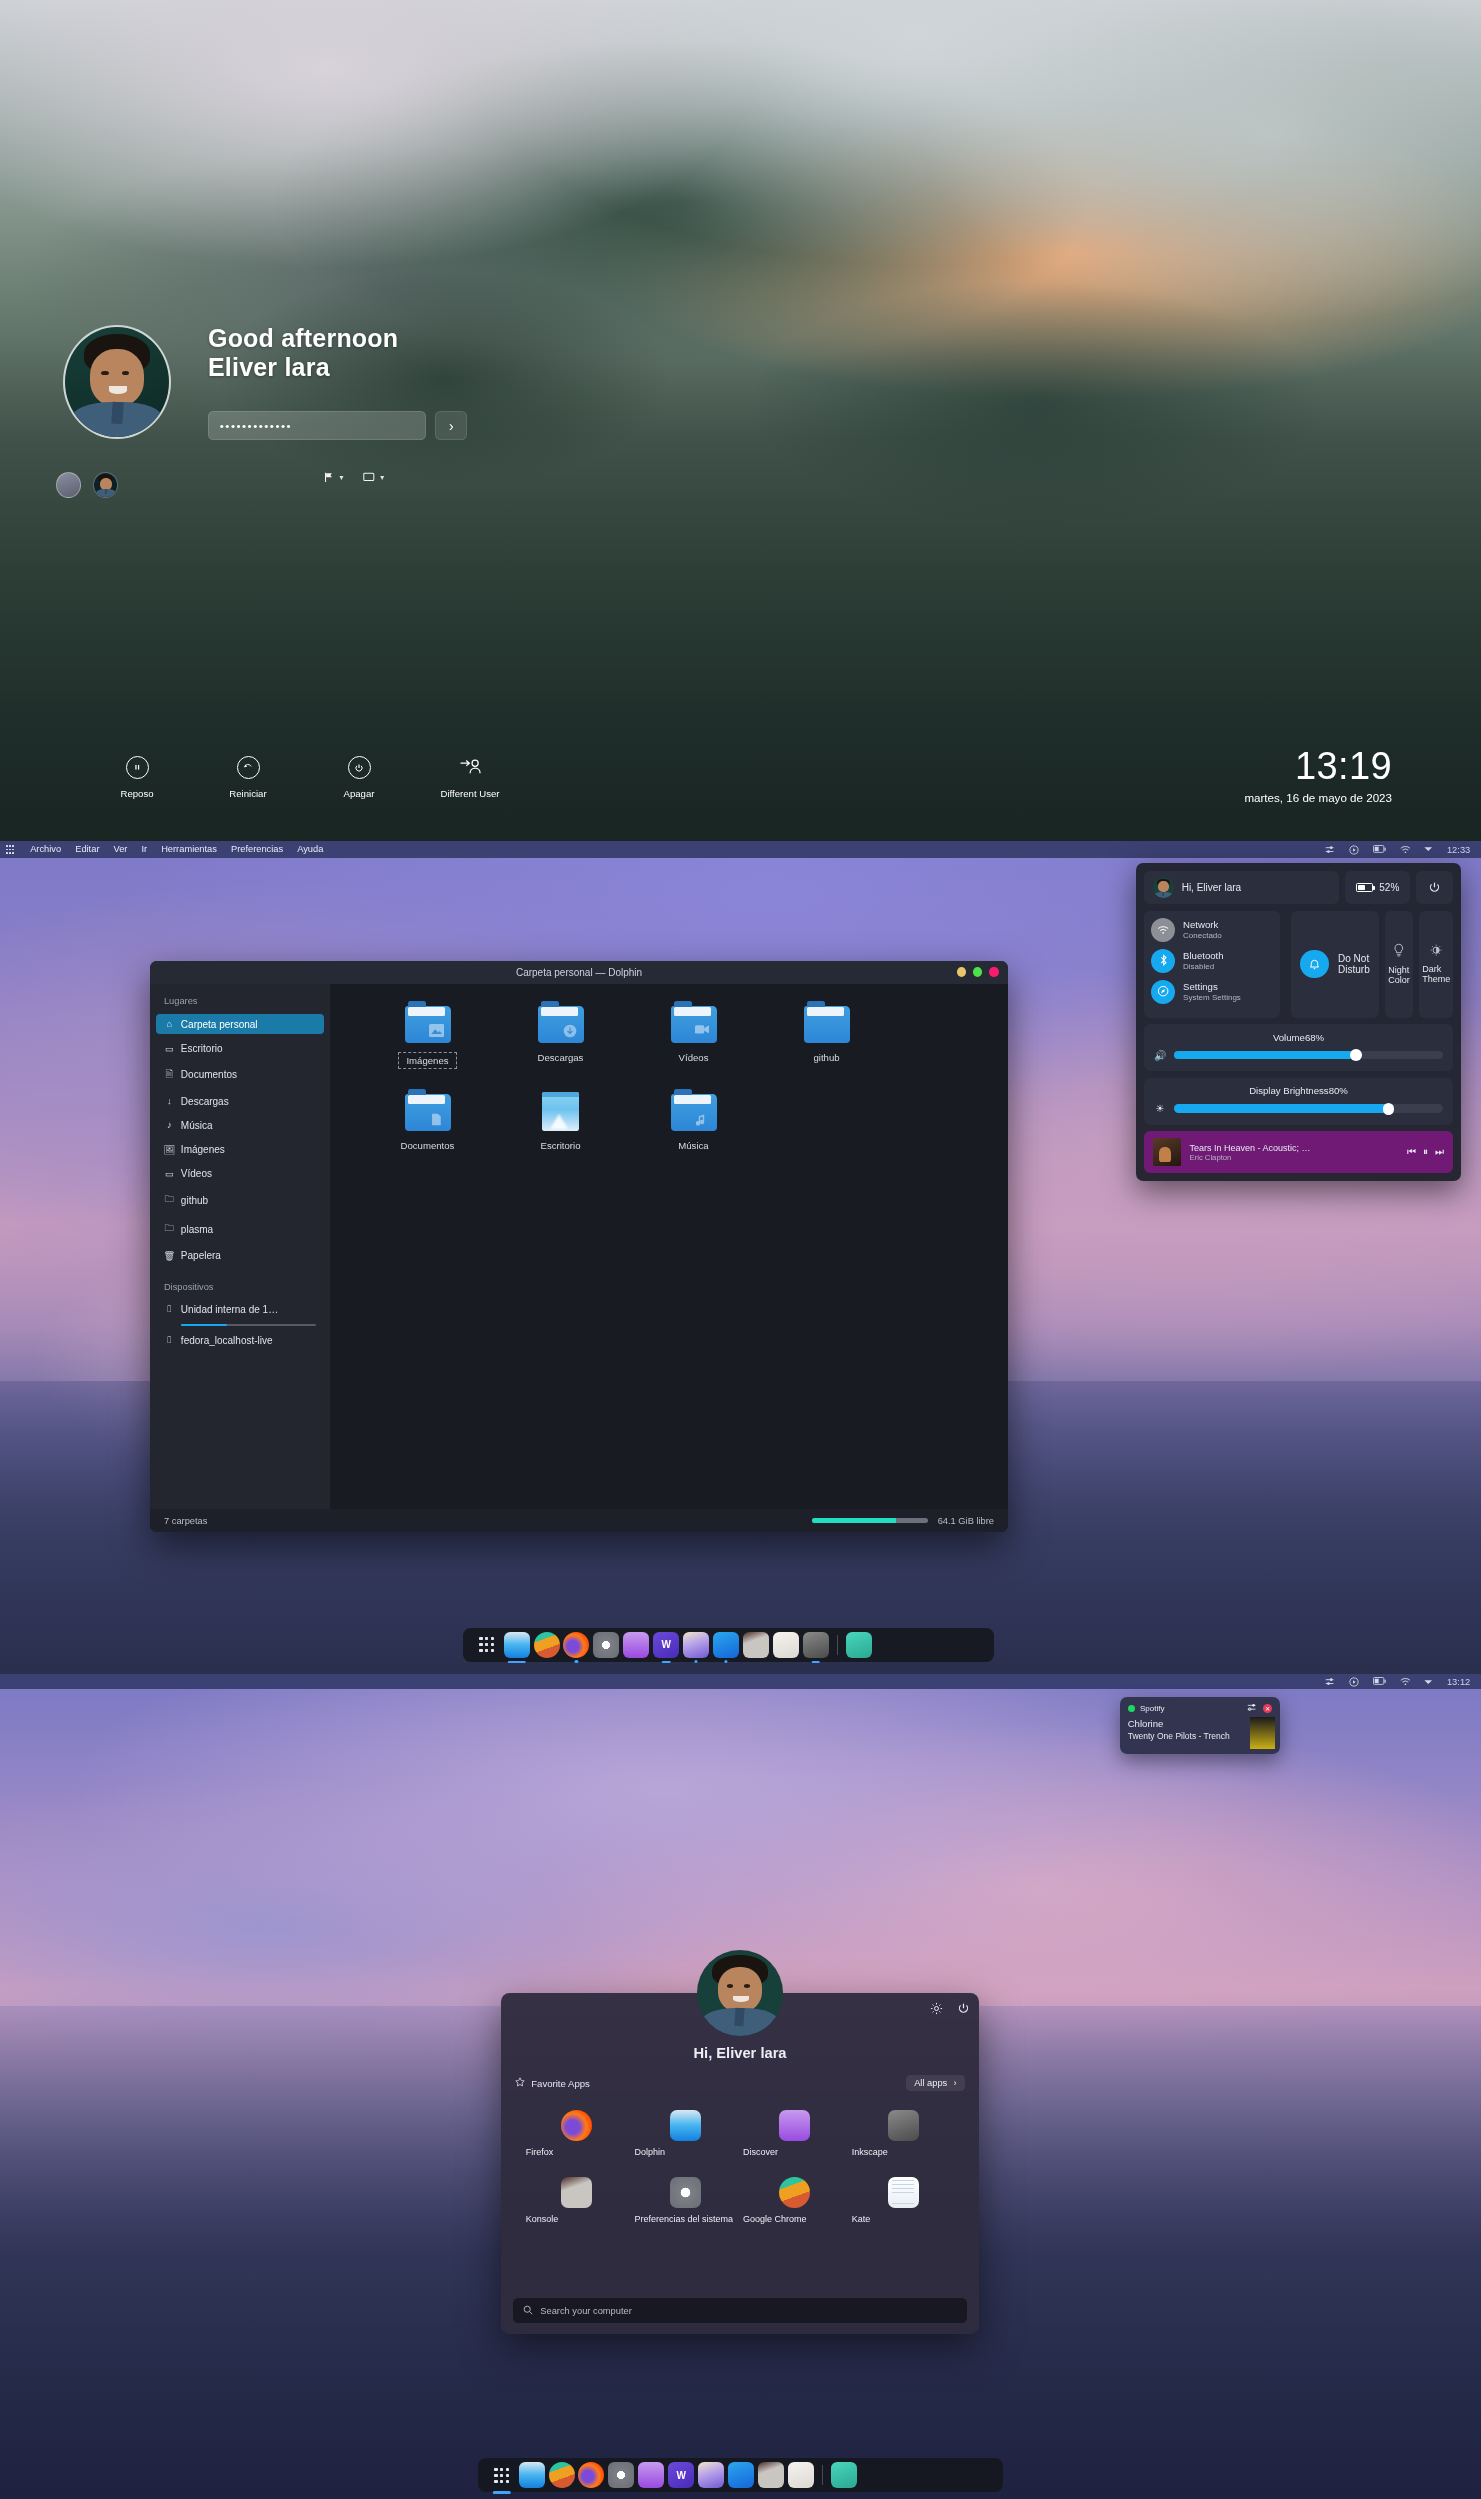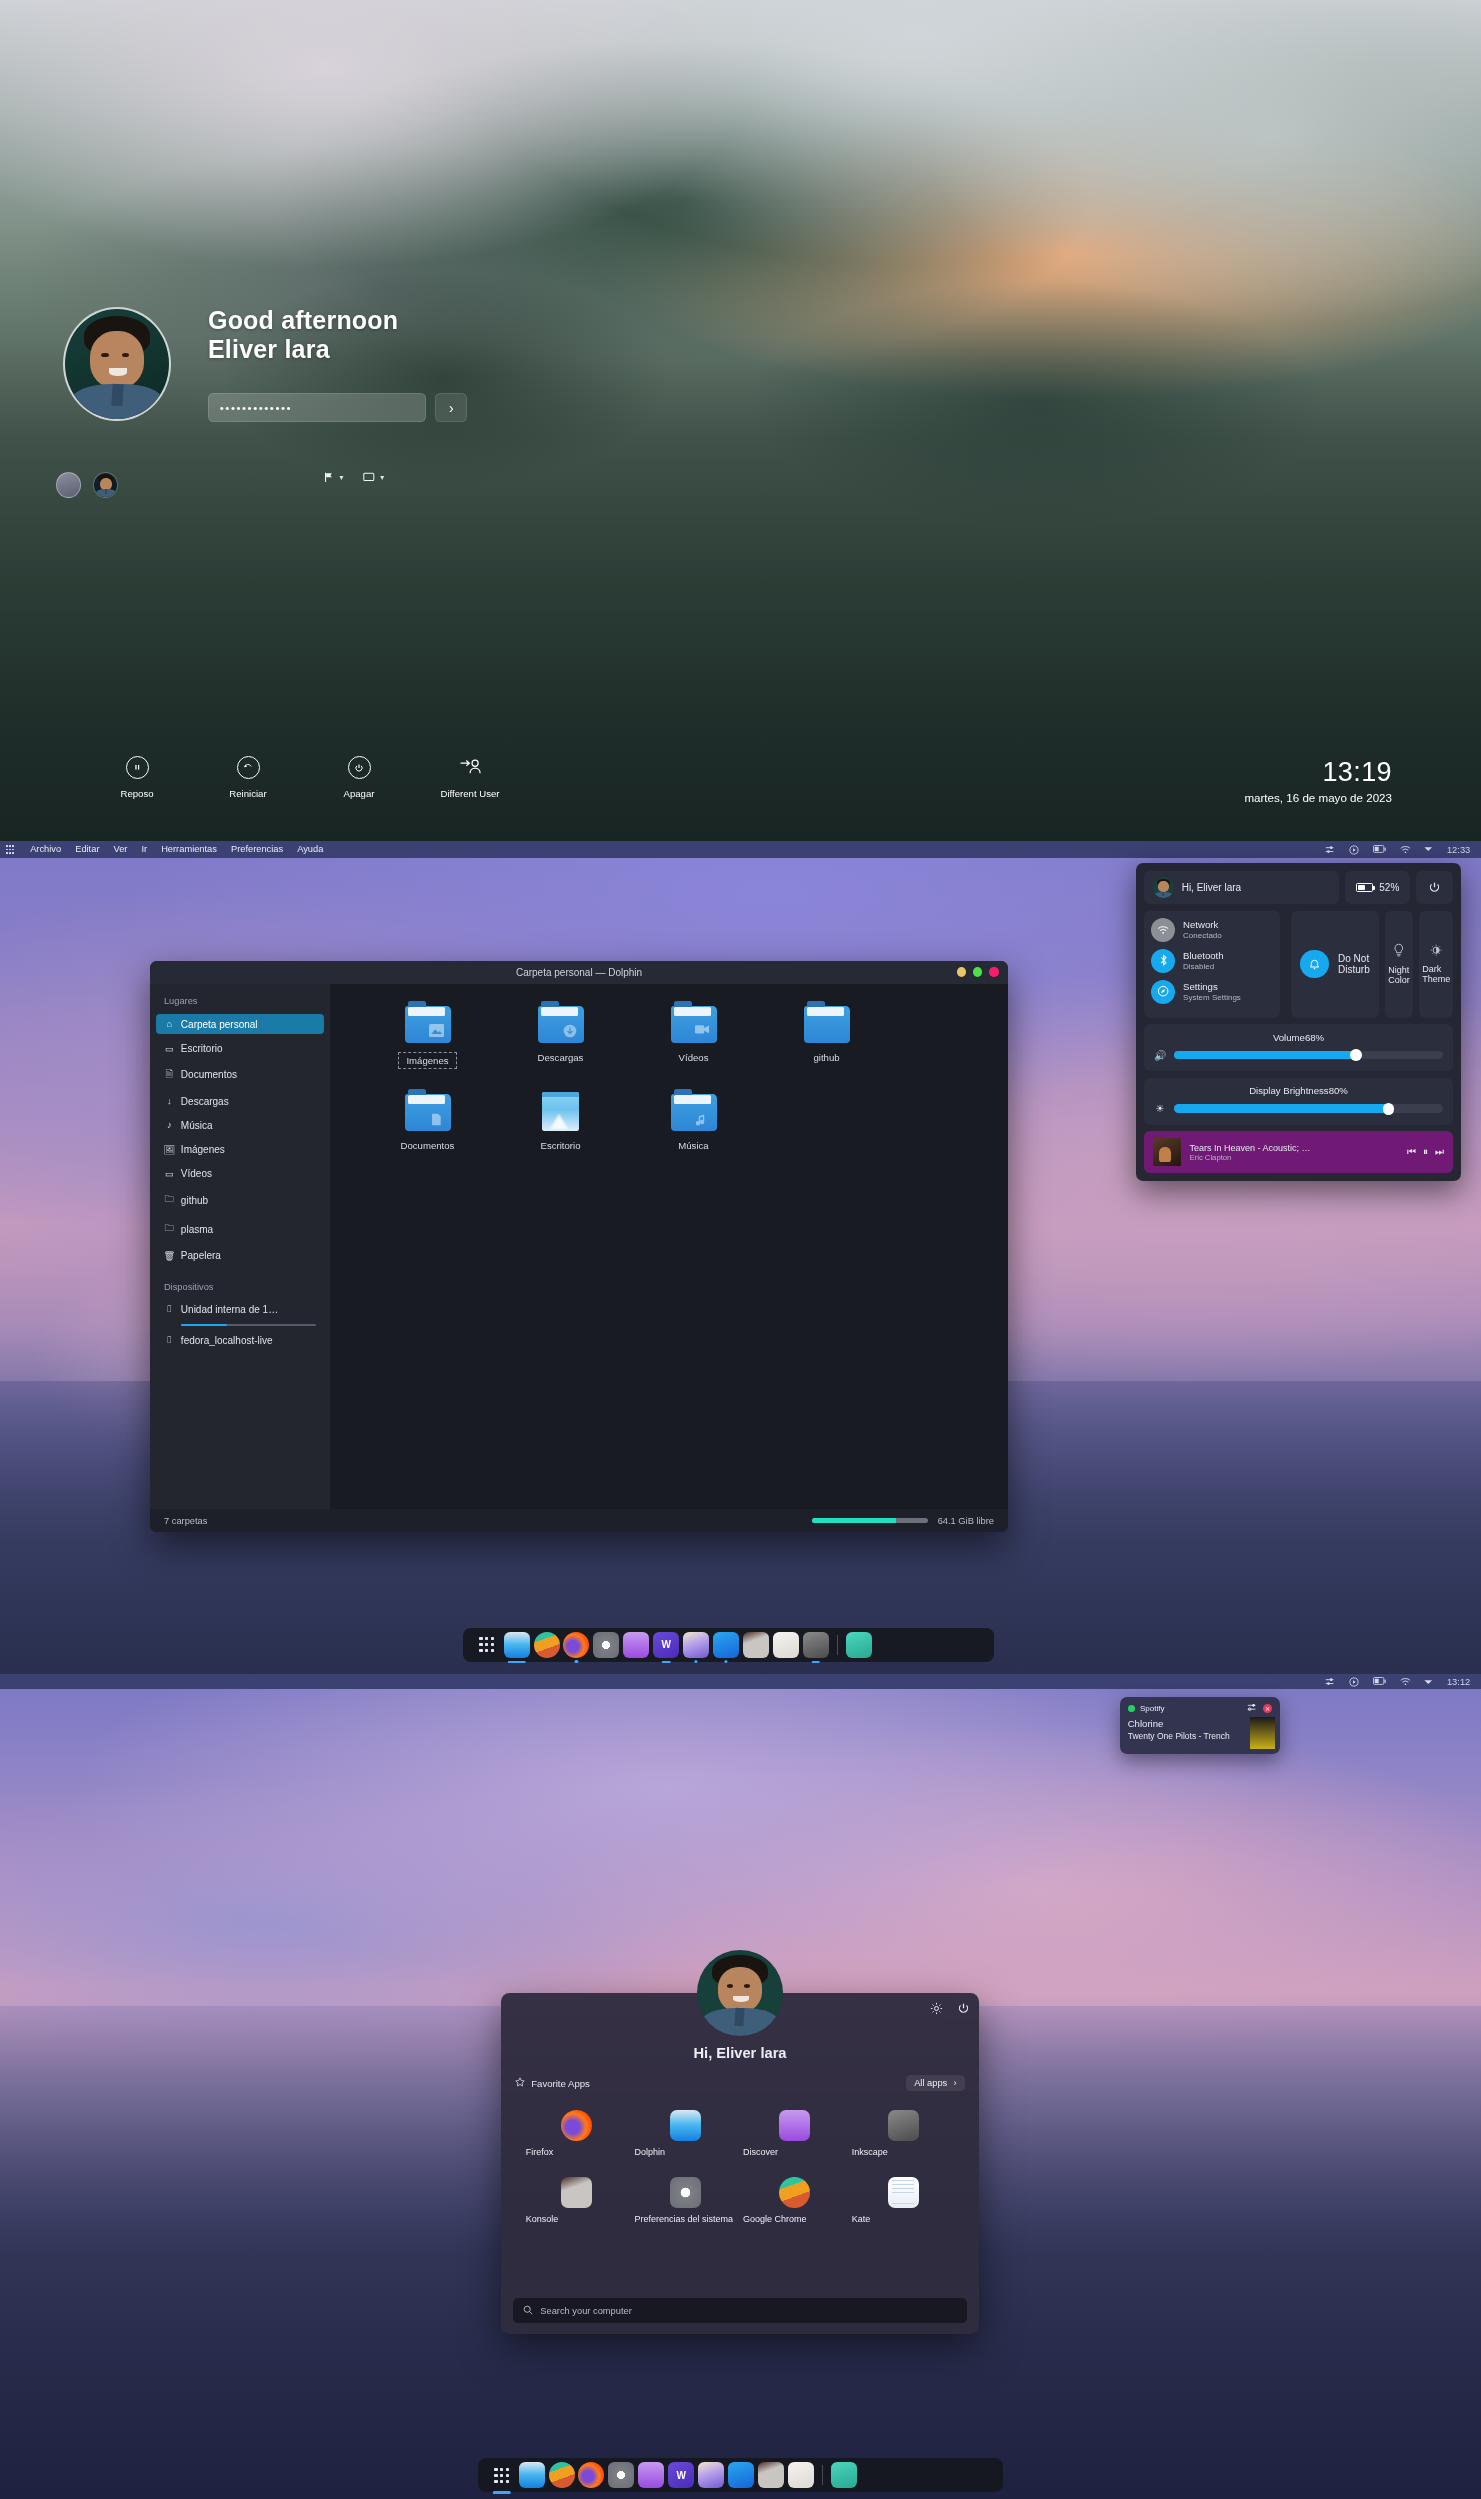--- a/index.html
+++ b/index.html
@@ -25,21 +25,21 @@
     filter: blur(0px);
   }
   .lock-bg::after {
     content:""; position:absolute; inset:0;
     background:
       radial-gradient(ellipse 324px 154px at 30% 45%, rgba(20,40,30,.55), rgba(20,40,30,0) 70%),
       radial-gradient(ellipse 401px 170px at 70% 48%, rgba(25,48,42,.5), rgba(25,48,42,0) 72%),
       linear-gradient(180deg, rgba(0,0,0,0) 40%, rgba(10,22,20,.45) 100%);
   }
   .lock-inner { position: relative; height: 100%; }
-  .lock-user-block { position: absolute; left: 63px; top: 306px; display: flex; align-items: center; gap: 37px; justify-content: space-between; }
+  .lock-user-block { position: absolute; left: 63px; top: 324px; display: flex; align-items: center; gap: 37px; justify-content: space-between; }
   .big-avatar {
     width: 108px; height: 114px; border-radius: 50%;
     border: 2.3px solid rgba(255,255,255,.8);
     overflow: hidden; position: relative;
     background: linear-gradient(160deg,#18403a,#0d2824);
     flex: none;
   }
   .face { position:absolute; inset:0; }
   .face .hair { position:absolute; left:18%; top:6%; width:64%; height:36%; background:#1a1410; border-radius:50% 50% 36% 36%; }
   .face .skin { position:absolute; left:24%; top:20%; width:52%; height:52%; background:#b9855e; border-radius:46% 46% 44% 44%; }
@@ -75,21 +75,21 @@
   .lock-opts { position:absolute; left: 324px; top: 472px; display:flex; align-items:center; gap: 20px; color:#fff; }
   .lock-opt { display:flex; align-items:center; gap:5.4px; font-size: 10px; opacity:.95; }
   .chev { font-size: 7.7px; opacity:.9; }
 
   .lock-actions { position:absolute; left: 100px; bottom: 42px; display:flex; gap: 37px; }
   .lock-action { width: 74px; text-align:center; color:#fff; }
   .la-icon { width: 26px; height: 26px; margin: 0 auto 7px; display:flex; align-items:center; justify-content:center; }
   .la-ring { width: 23px; height: 23px; border: 1.5px solid #fff; border-radius: 50%; position:relative; display:flex;align-items:center;justify-content:center; }
   .la-label { font-size: 9.6px; line-height: 1.2; }
   .lock-clock { position:absolute; right: 89px; bottom: 37px; color:#fff; text-align:right; }
-  .lock-clock .t { font-size: 27px; font-weight: 400; letter-spacing: 0.4px; }
+  .lock-clock .t { font-size: 38px; font-weight: 400; letter-spacing: 0.4px; }
   .lock-clock .d { font-size: 11.6px; margin-top: 3.1px; }
 
   
   #desktop1 { top: 841px; height: 833px; }
   .d1-bg {
     position:absolute; inset:0;
     background:
       radial-gradient(ellipse 926px 324px at 52% 6%, #8b85d8 0%, rgba(139,133,216,0) 70%),
       radial-gradient(ellipse 694px 293px at 20% 30%, #a48ec6 0%, rgba(164,142,198,0) 72%),
       radial-gradient(ellipse 772px 293px at 80% 40%, #c79ec0 0%, rgba(199,158,192,0) 70%),

